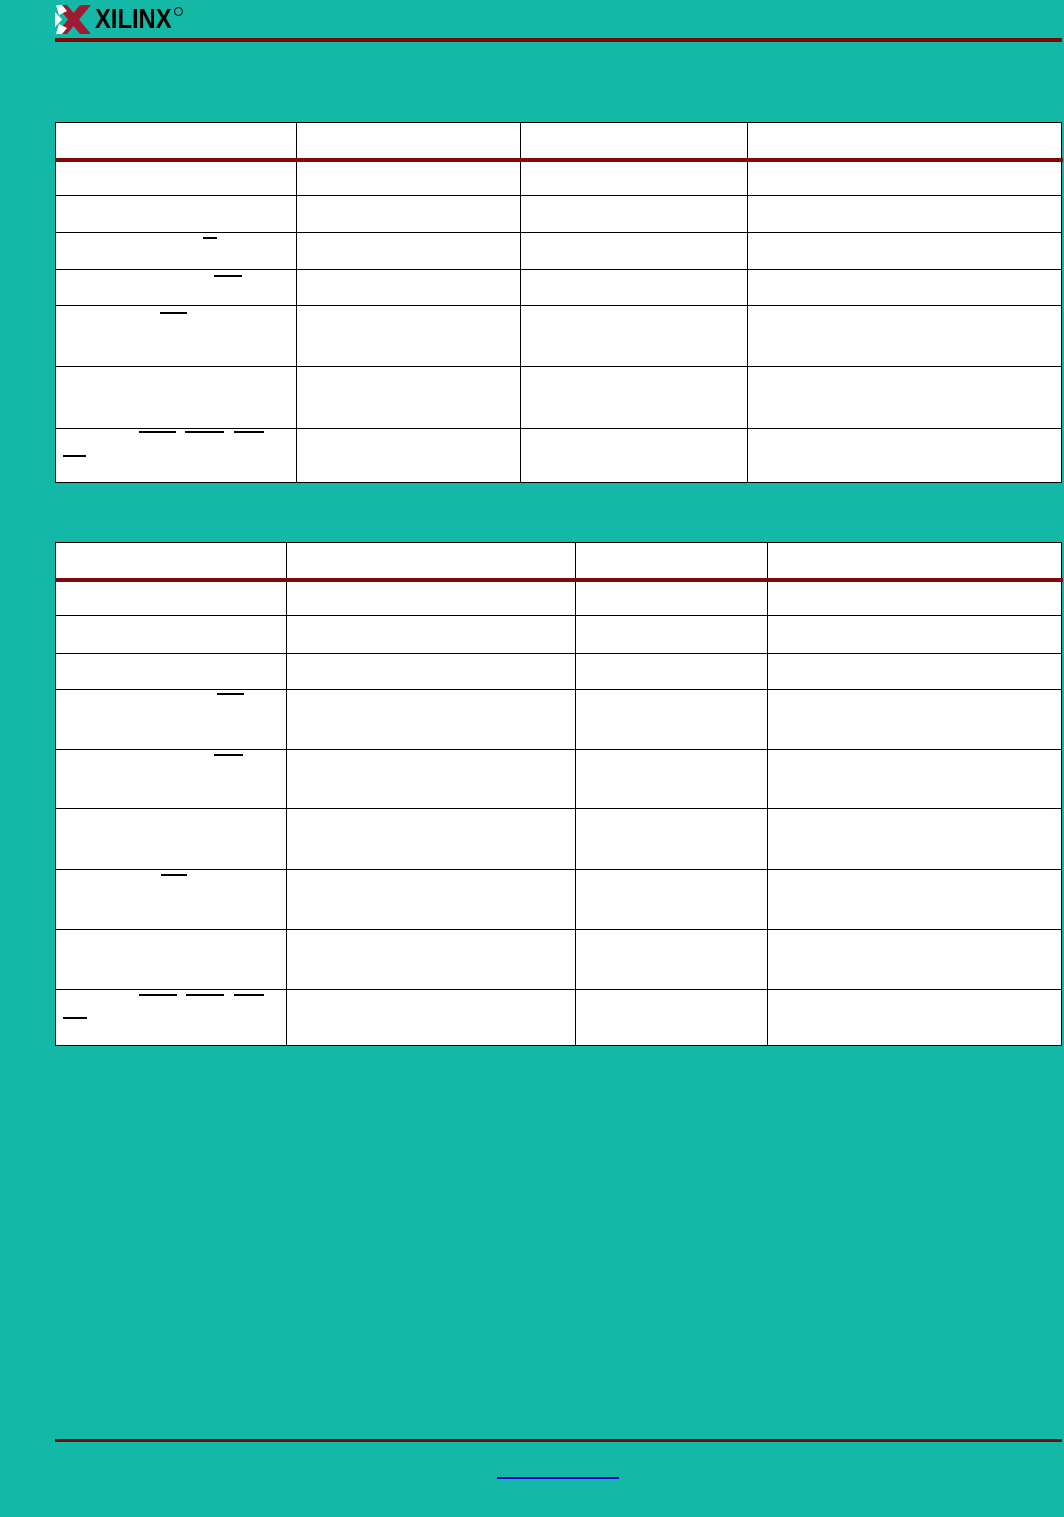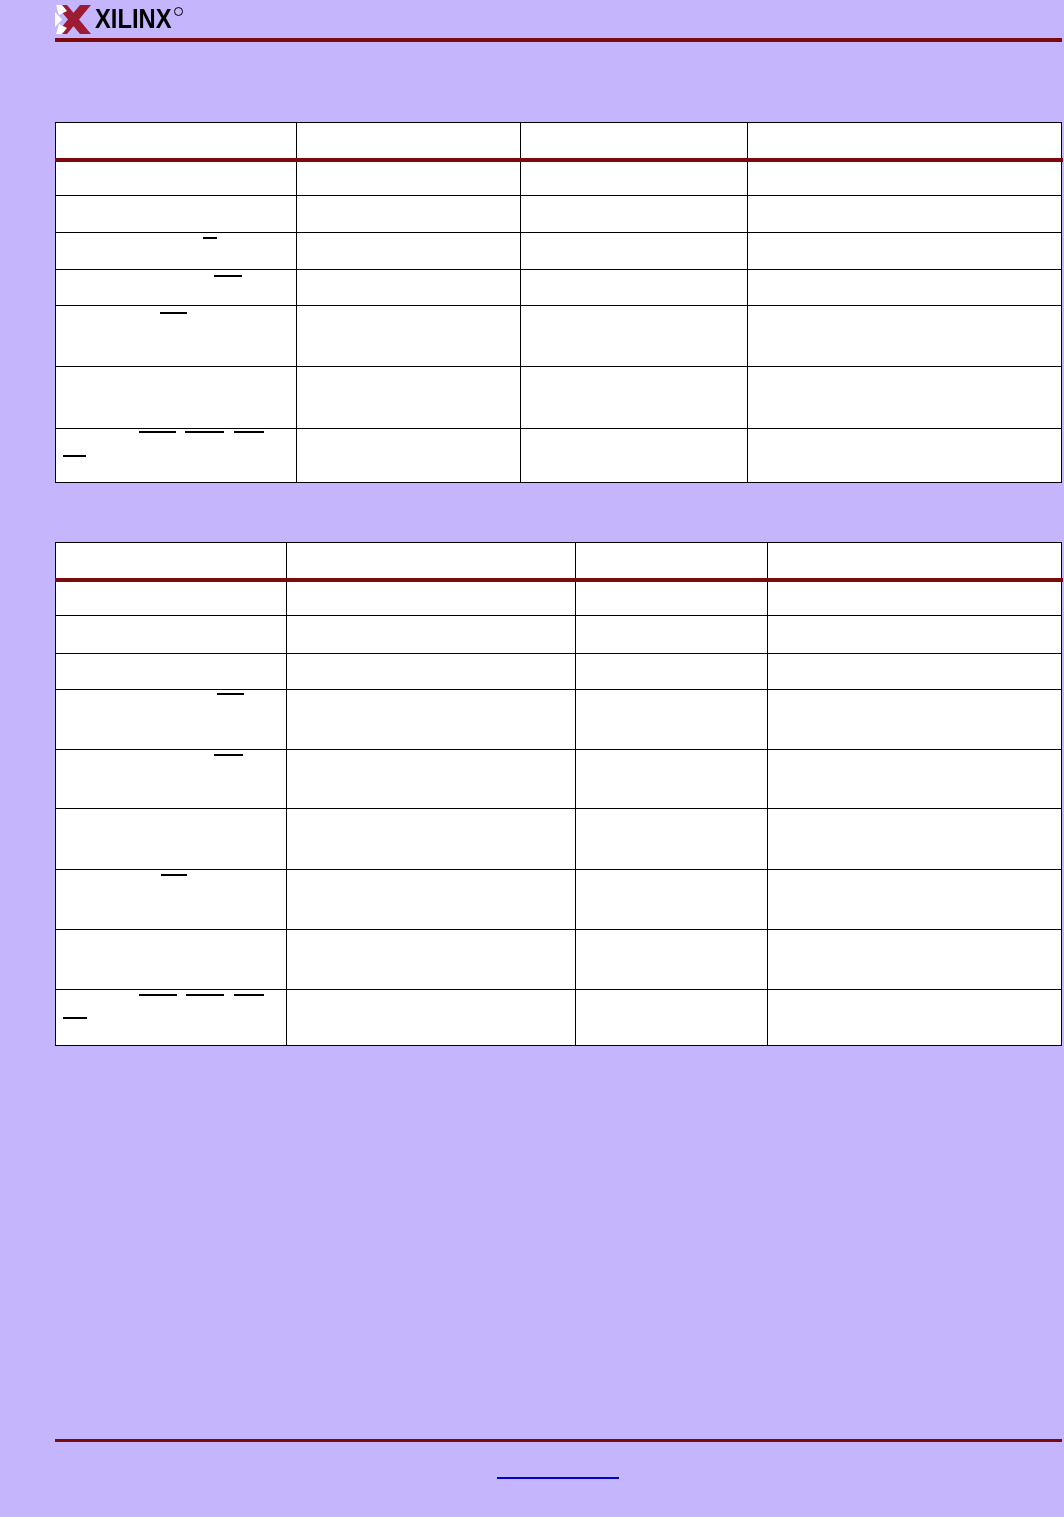--- a/index.html
+++ b/index.html
@@ -5,21 +5,21 @@
   html, body {
     margin: 0;
     padding: 0;
     background: #ffffff;
     font-family: "Liberation Sans", sans-serif;
   }
   #page {
     position: relative;
     width: 1064px;
     height: 1517px;
-    background: #c4b5fd;
+    background: #14b8a6;
     overflow: hidden;
   }
   
   #logo {
     position: absolute;
     left: 55px;
     top: 4px;
     height: 30px;
     display: flex;
     align-items: center;

